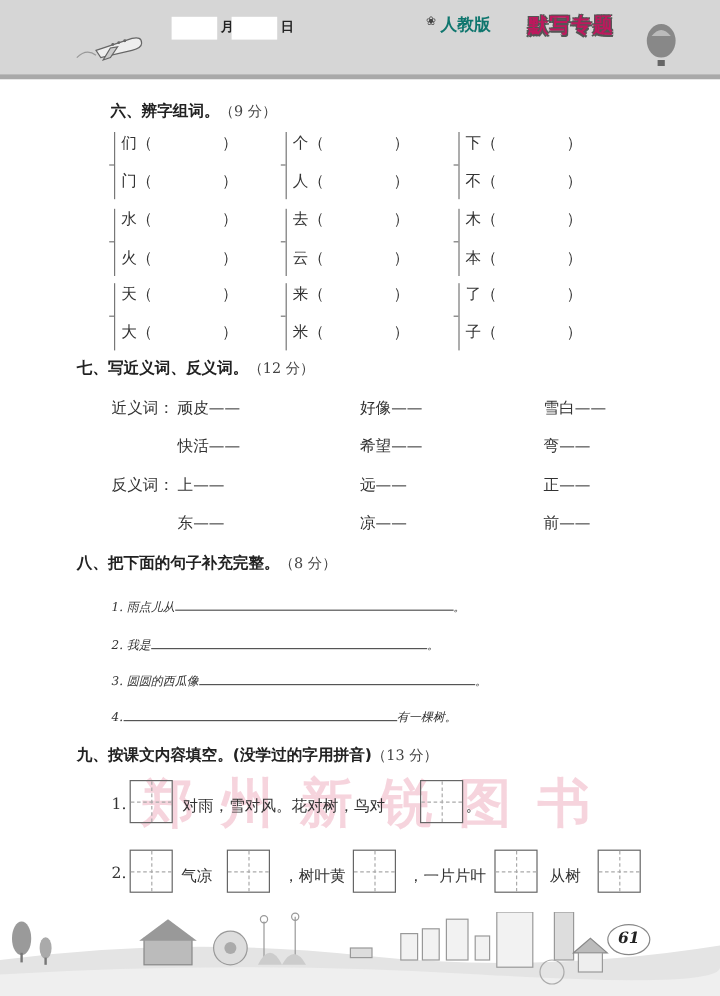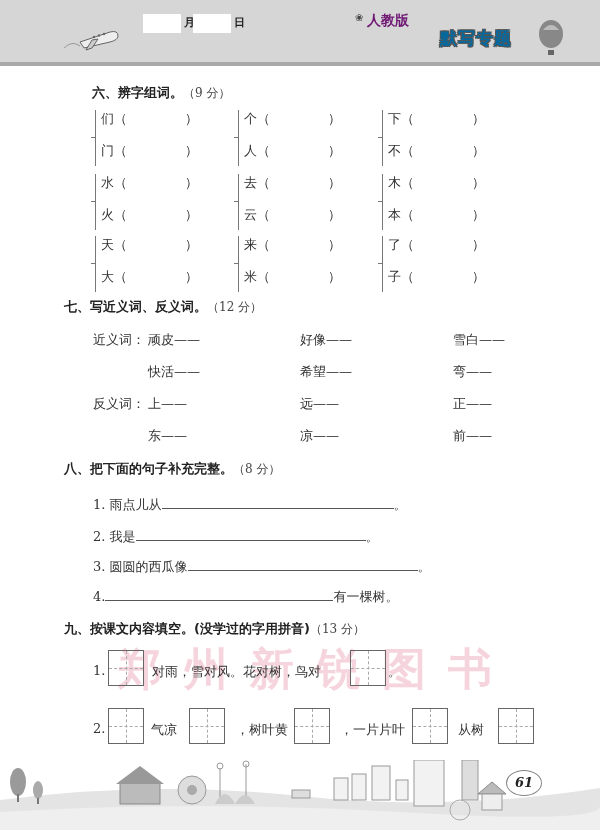--- a/index.html
+++ b/index.html
@@ -3,35 +3,35 @@
 <meta charset="utf-8">
 <style>
   html, body { margin:0; padding:0; }
   body { width:600px; height:830px; position:relative; background:#fff; overflow:hidden;
          font-family:"DejaVu Serif", serif; color:#333; }
   .header { position:absolute; left:0; top:0; width:600px; height:66px; background:#d6d6d6; }
   .header-stripe { position:absolute; left:0; top:62px; width:600px; height:4px; background:#a9a9a9; }
   .plane { position:absolute; left:62px; top:26px; width:60px; height:28px; }
   .date-box { position:absolute; top:14px; width:38px; height:19px; background:#fff; }
   .date-label { position:absolute; top:15px; font:bold 11px "DejaVu Sans", sans-serif; color:#222; }
-  .edition { position:absolute; left:367px; top:12px; font:bold 14px "DejaVu Sans", sans-serif; color:#701a75; }
+  .edition { position:absolute; left:367px; top:12px; font:bold 14px "DejaVu Sans", sans-serif; color:#0f766e; }
   .bee { position:absolute; left:355px; top:12px; font-size:10px; color:#444; }
-  .special { position:absolute; left:440px; top:10px; font:bold 17px "DejaVu Sans", sans-serif; color:#0369a1;
-             text-shadow:1px 1px 0 #555,-1px -1px 0 #555,1px -1px 0 #555,-1px 1px 0 #555; letter-spacing:1px;margin-top:17px; }
+  .special { position:absolute; left:440px; top:10px; font:bold 17px "DejaVu Sans", sans-serif; color:#be185d;
+             text-shadow:1px 1px 0 #555,-1px -1px 0 #555,1px -1px 0 #555,-1px 1px 0 #555; letter-spacing:1px; }
   .balloon { position:absolute; left:538px; top:26px; }
   .sec-title { position:absolute; left:64px; font:bold 13px "DejaVu Sans", sans-serif; color:#222; }
   .sec-title .score { font:normal 12px "DejaVu Serif", serif; color:#444; }
   .pair { position:absolute; width:150px; height:60px; }
   .brace { position:absolute; left:0; top:0; width:6px; height:56px; border-left:1px solid #777; }
   .brace::before { content:""; position:absolute; left:-5px; top:27px; width:4px; height:1px; background:#777; }
   .pair .item { position:absolute; left:6px; font-size:13px; }
   .pair .item .close { position:absolute; left:84px; }
   .syn { position:absolute; font-size:13px; }
   .line-blank { display:inline-block; border-bottom:1px solid #555; height:14px; vertical-align:baseline; }
-  .sent { position:absolute; left:93px; font-size:13px; }
+  .sent { position:absolute; left:93px; font-size:10px;font-style:italic; }
   .box { position:absolute; width:34px; height:34px; border:1px solid #666; background:transparent; }
   .box::before { content:""; position:absolute; left:17px; top:0; width:0; height:34px; border-left:1px dashed #aaa; }
   .box::after { content:""; position:absolute; left:0; top:17px; width:34px; height:0; border-top:1px dashed #aaa; }
   .fill-text { position:absolute; font-size:13px; }
   .watermark { position:absolute; left:118px; top:640px; font:bold 44px "DejaVu Sans", sans-serif; color:#f3c6d2;
                letter-spacing:22px; opacity:0.75; }
   .footer { position:absolute; left:0; top:760px; width:600px; height:70px; }
   .page-num { position:absolute; left:506px; top:770px; width:34px; height:24px; border-radius:50%; background:#fff;
               border:1px solid #888; font:bold italic 13px "DejaVu Serif", serif; text-align:center; line-height:24px; color:#222; }
 </style>

